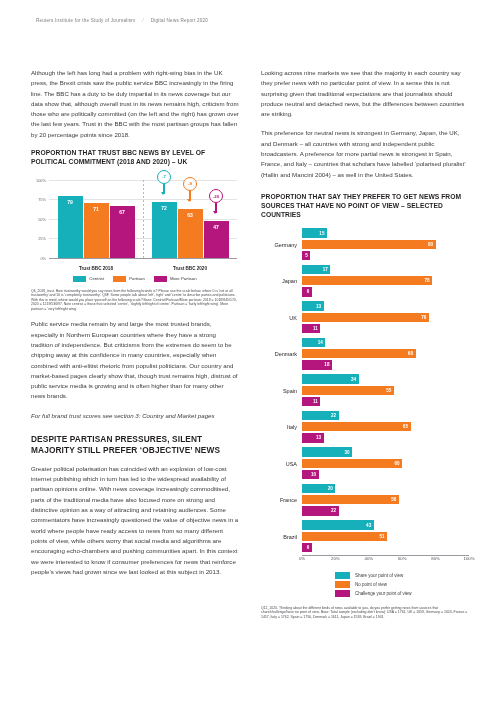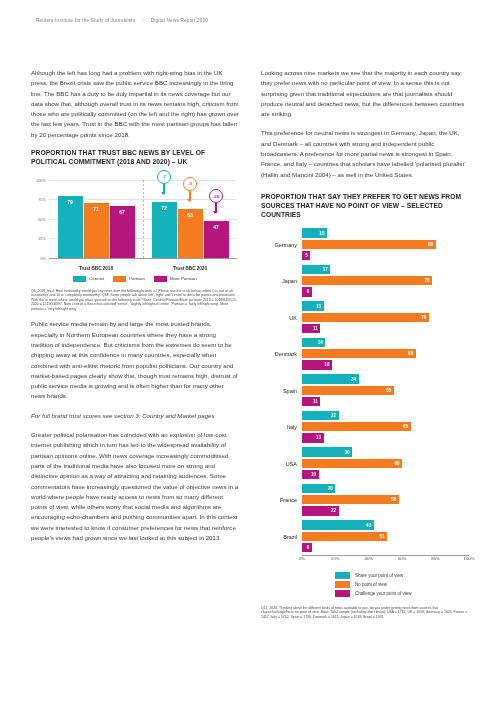--- a/index.html
+++ b/index.html
@@ -167,20 +167,21 @@
           </div>
         </div>
 
       <p class="footnote">
         <span>Q6_2018_trust. How trustworthy would you say news from the following brands is? Please use the scale below, where 0 is 'not at all trustworthy' and 10 is 'completely trustworthy'. Q6F. Some people talk about 'left', 'right' and 'centre' to describe parties and politicians. With this in mind, where would you place yourself on the following scale? Base: Centrist/Partisan/More partisan: 2018 = 1018/845/170, 2020 = 1219/536/97. Note centrist = those that selected 'centre', 'slightly left/right of centre'. Partisan = 'fairly left/right wing'. More partisan = 'very left/right wing'.</span>
       </p>
 
       <p class="body" style="margin-top:8px">Public service media remain by and large the most trusted brands, especially in Northern European countries where they have a strong tradition of independence. But criticisms from the extremes do seem to be chipping away at this confidence in many countries, especially when combined with anti-elitist rhetoric from populist politicians. Our country and market-based pages clearly show that, though trust remains high, distrust of public service media is growing and is often higher than for many other news brands.</p>
       <p class="body italic">For full brand trust scores see section 3: Country and Market pages</p>
 
+      <h2 class="secthead">DESPITE PARTISAN PRESSURES, SILENT MAJORITY STILL PREFER ‘OBJECTIVE’ NEWS</h2>
 
       <p class="body">Greater political polarisation has coincided with an explosion of low-cost internet publishing which in turn has led to the widespread availability of partisan opinions online. With news coverage increasingly commoditised, parts of the traditional media have also focused more on strong and distinctive opinion as a way of attracting and retaining audiences. Some commentators have increasingly questioned the value of objective news in a world where people have ready access to news from so many different points of view, while others worry that social media and algorithms are encouraging echo-chambers and pushing communities apart. In this context we were interested to know if consumer preferences for news that reinforce people’s views had grown since we last looked at this subject in 2013.</p>
     </div>
 
     <div class="col">
 
       <p class="body">Looking across nine markets we see that the majority in each country say they prefer news with no particular point of view. In a sense this is not surprising given that traditional expectations are that journalists should produce neutral and detached news, but the differences between countries are striking.</p>
       <p class="body">This preference for neutral news is strongest in Germany, Japan, the UK, and Denmark – all countries with strong and independent public broadcasters. A preference for more partial news is strongest in Spain, France, and Italy – countries that scholars have labelled ‘polarised pluralist’ (Hallin and Mancini 2004) – as well in the United States.</p>
 
       <h3 class="charttitle" style="margin-top:13px">PROPORTION THAT SAY THEY PREFER TO GET NEWS FROM SOURCES THAT HAVE NO POINT OF VIEW – SELECTED COUNTRIES</h3>

